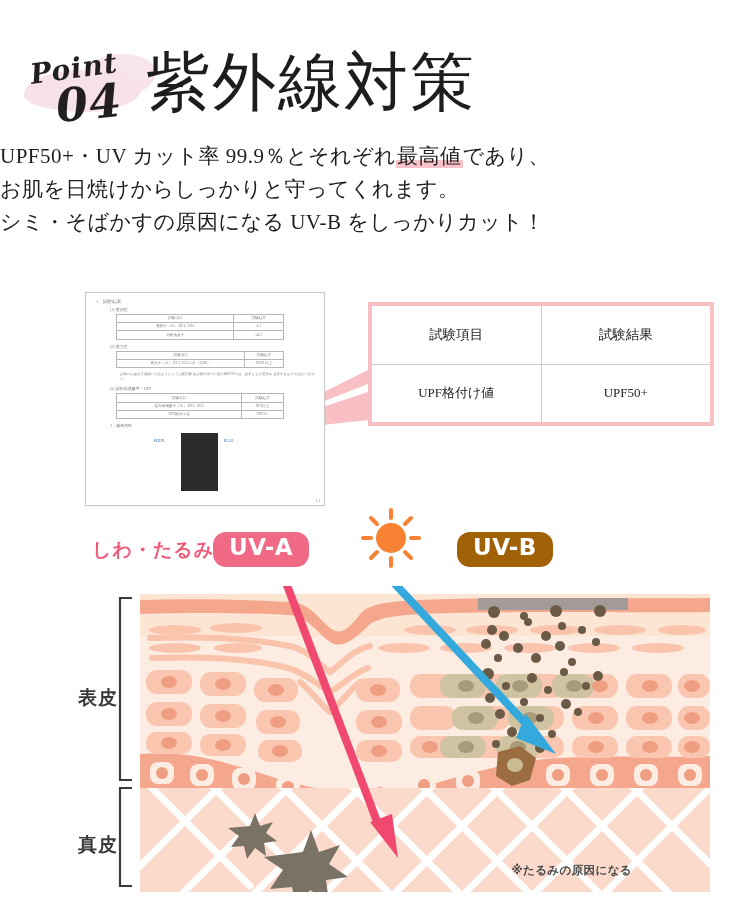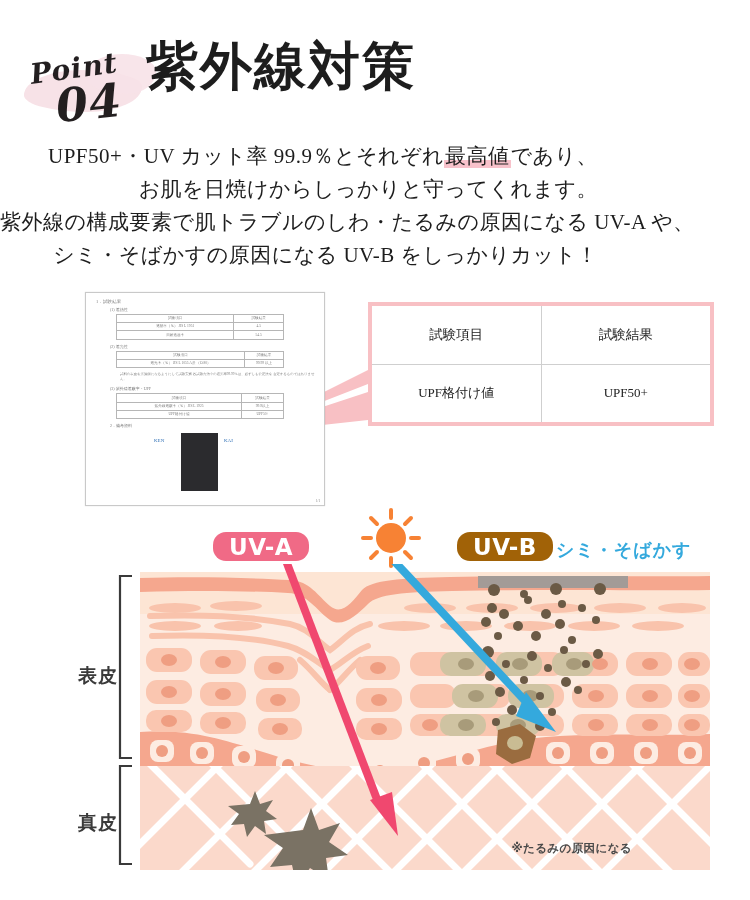--- a/index.html
+++ b/index.html
@@ -29,29 +29,29 @@
     font-size:28px;color:#231f20;letter-spacing:1px;
     transform:rotate(-8deg);
   }
   .point-num{
     position:absolute;left:56px;top:54px;
     font-family:"DejaVu Serif",serif;font-style:italic;font-weight:700;
     font-size:46px;color:#231f20;letter-spacing:1px;
     transform:rotate(-6deg);
   }
   .headline{
-    position:absolute;left:146px;top:18px;
-    font-family:"DejaVu Serif",serif;font-weight:700;
-    font-size:52px;color:#1d1d1d;letter-spacing:2px;line-height:1;
+    position:absolute;left:146px;top:28px;
+    font-family:"DejaVu Serif",serif;font-weight:400;
+    font-size:64px;color:#1d1d1d;letter-spacing:2px;line-height:1;
   }
 
   
   .lead{
     position:absolute;left:0;top:140px;width:598px;
-    text-align:right;color:#1d1d1d;
+    text-align:left;color:#1d1d1d;
     font-size:21px;line-height:33px;letter-spacing:.5px;
   }
   .lead div{white-space:nowrap;}
   .hl{
     background:linear-gradient(to top,#f8c2cb 0,#f8c2cb 8px,transparent 8px);
     padding:0 1px;
   }
 
   
   .proof{position:absolute;left:0;top:288px;width:688px;height:230px;}
@@ -107,33 +107,33 @@
   .uvrow{position:absolute;left:0;top:524px;width:750px;height:60px;}
   .uva-text{
     position:absolute;left:92px;top:13px;color:#ef5a78;
     font-family:"DejaVu Sans","Liberation Sans",sans-serif;
     font-weight:700;font-size:19px;letter-spacing:1px;
   }
   .pill{
     position:absolute;border-radius:13px;color:#fff;
     font-family:"DejaVu Sans","Liberation Sans",sans-serif;
     font-weight:700;font-size:23px;letter-spacing:.5px;
-    padding:4px 16px 2px;line-height:1;
+    padding:4px 16px 8px;line-height:1;
   }
   .pill-a{left:213px;top:8px;background:#f06a86;}
   .pill-b{left:457px;top:8px;background:#a16207;}
   .uvb-text{
     position:absolute;left:556px;top:14px;color:#34a9dd;
     font-family:"DejaVu Sans","Liberation Sans",sans-serif;
     font-weight:700;font-size:18px;letter-spacing:1px;
   }
   .sun{position:absolute;left:356px;top:506px;width:70px;height:70px;}
 
   
-  .skin{position:absolute;left:0;top:564px;width:750px;height:314px;}
+  .skin{position:absolute;left:0;top:586px;width:750px;height:314px;}
   .lbl-epi{
     position:absolute;left:78px;top:99px;font-size:19px;font-weight:700;
     color:#3a3a3a;font-family:"DejaVu Sans","Liberation Sans",sans-serif;
     letter-spacing:1px;
   }
   .lbl-der{
     position:absolute;left:78px;top:246px;font-size:19px;font-weight:700;
     color:#3a3a3a;font-family:"DejaVu Sans","Liberation Sans",sans-serif;
     letter-spacing:1px;
   }
@@ -151,21 +151,20 @@
   <div class="header">
     <div class="brush"></div>
     <div class="point-word">Point</div>
     <div class="point-num">04</div>
     <div class="headline">紫外線対策</div>
   </div>
 
   <div class="lead">
     <div><span>UPF50+・UV カット率 99.9％とそれぞれ</span><span class="hl">最高値</span><span>であり、</span></div>
     <div>お肌を日焼けからしっかりと守ってくれます。</div>
-    <div>紫外線の構成要素で肌トラブルのしわ・たるみの原因になる UV-A や、</div>
     <div>シミ・そばかすの原因になる UV-B をしっかりカット！</div>
   </div>
 
   <div class="proof">
 
     <svg class="callout" viewBox="0 0 750 230">
       <path d="M240,146 L368,104 L368,132 Z" fill="#f8c0c4"></path>
       <path d="M240,146 L368,82 L368,96 Z" fill="#f8c0c4"></path>
     </svg>
 
@@ -248,23 +247,23 @@
         <tr>
           <td>UPF格付け値</td>
           <td>UPF50+</td>
         </tr>
       </tbody>
         </table>
     </div>
   </div>
 
   <div class="uvrow">
+    <div class="uva-text">しわ・たるみ</div>
     <div class="pill pill-a">UV-A</div>
     <div class="pill pill-b">UV-B</div>
-    <div class="uvb-text">シミ・そばかす</div>
   </div>
 
   <svg class="sun" viewBox="0 0 70 70">
     <circle cx="35" cy="32" r="15" fill="#f78234"></circle>
     <g stroke="#f78234" stroke-width="4" stroke-linecap="round">
       <line x1="35" y1="4" x2="35" y2="12"></line>
       <line x1="35" y1="52" x2="35" y2="60"></line>
       <line x1="7" y1="32" x2="15" y2="32"></line>
       <line x1="55" y1="32" x2="63" y2="32"></line>
       <line x1="15" y1="12" x2="21" y2="18"></line>

